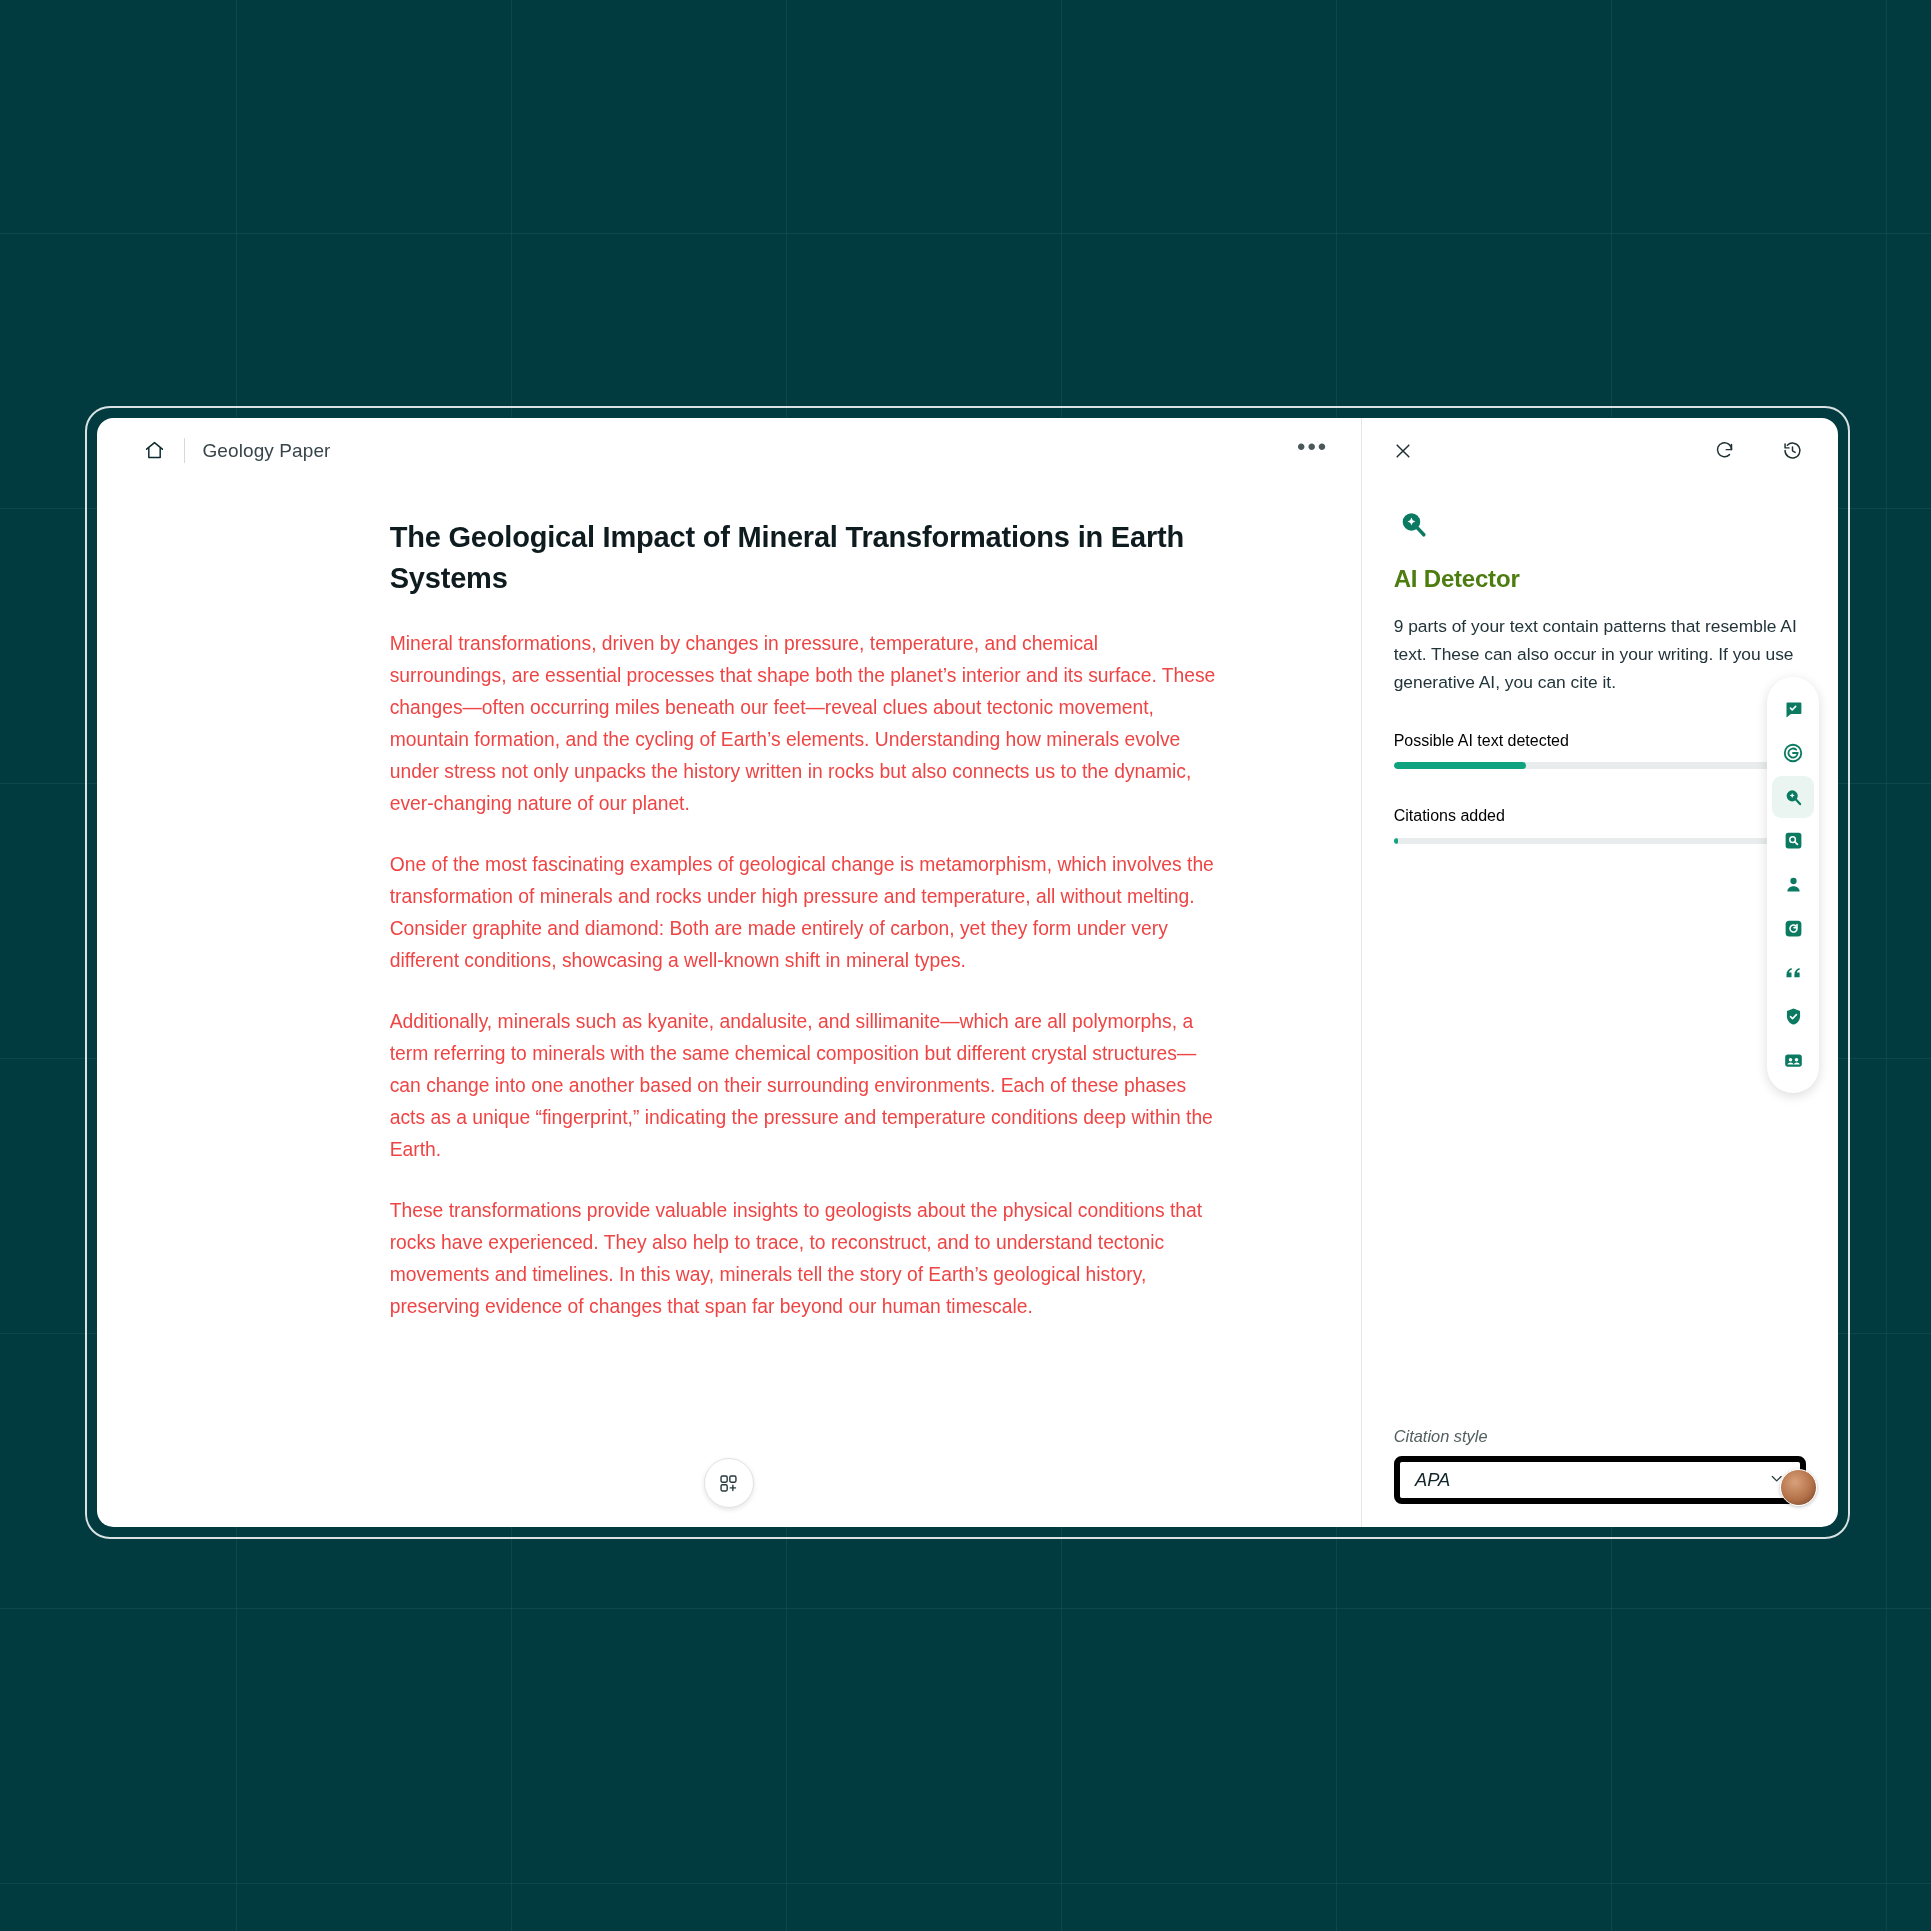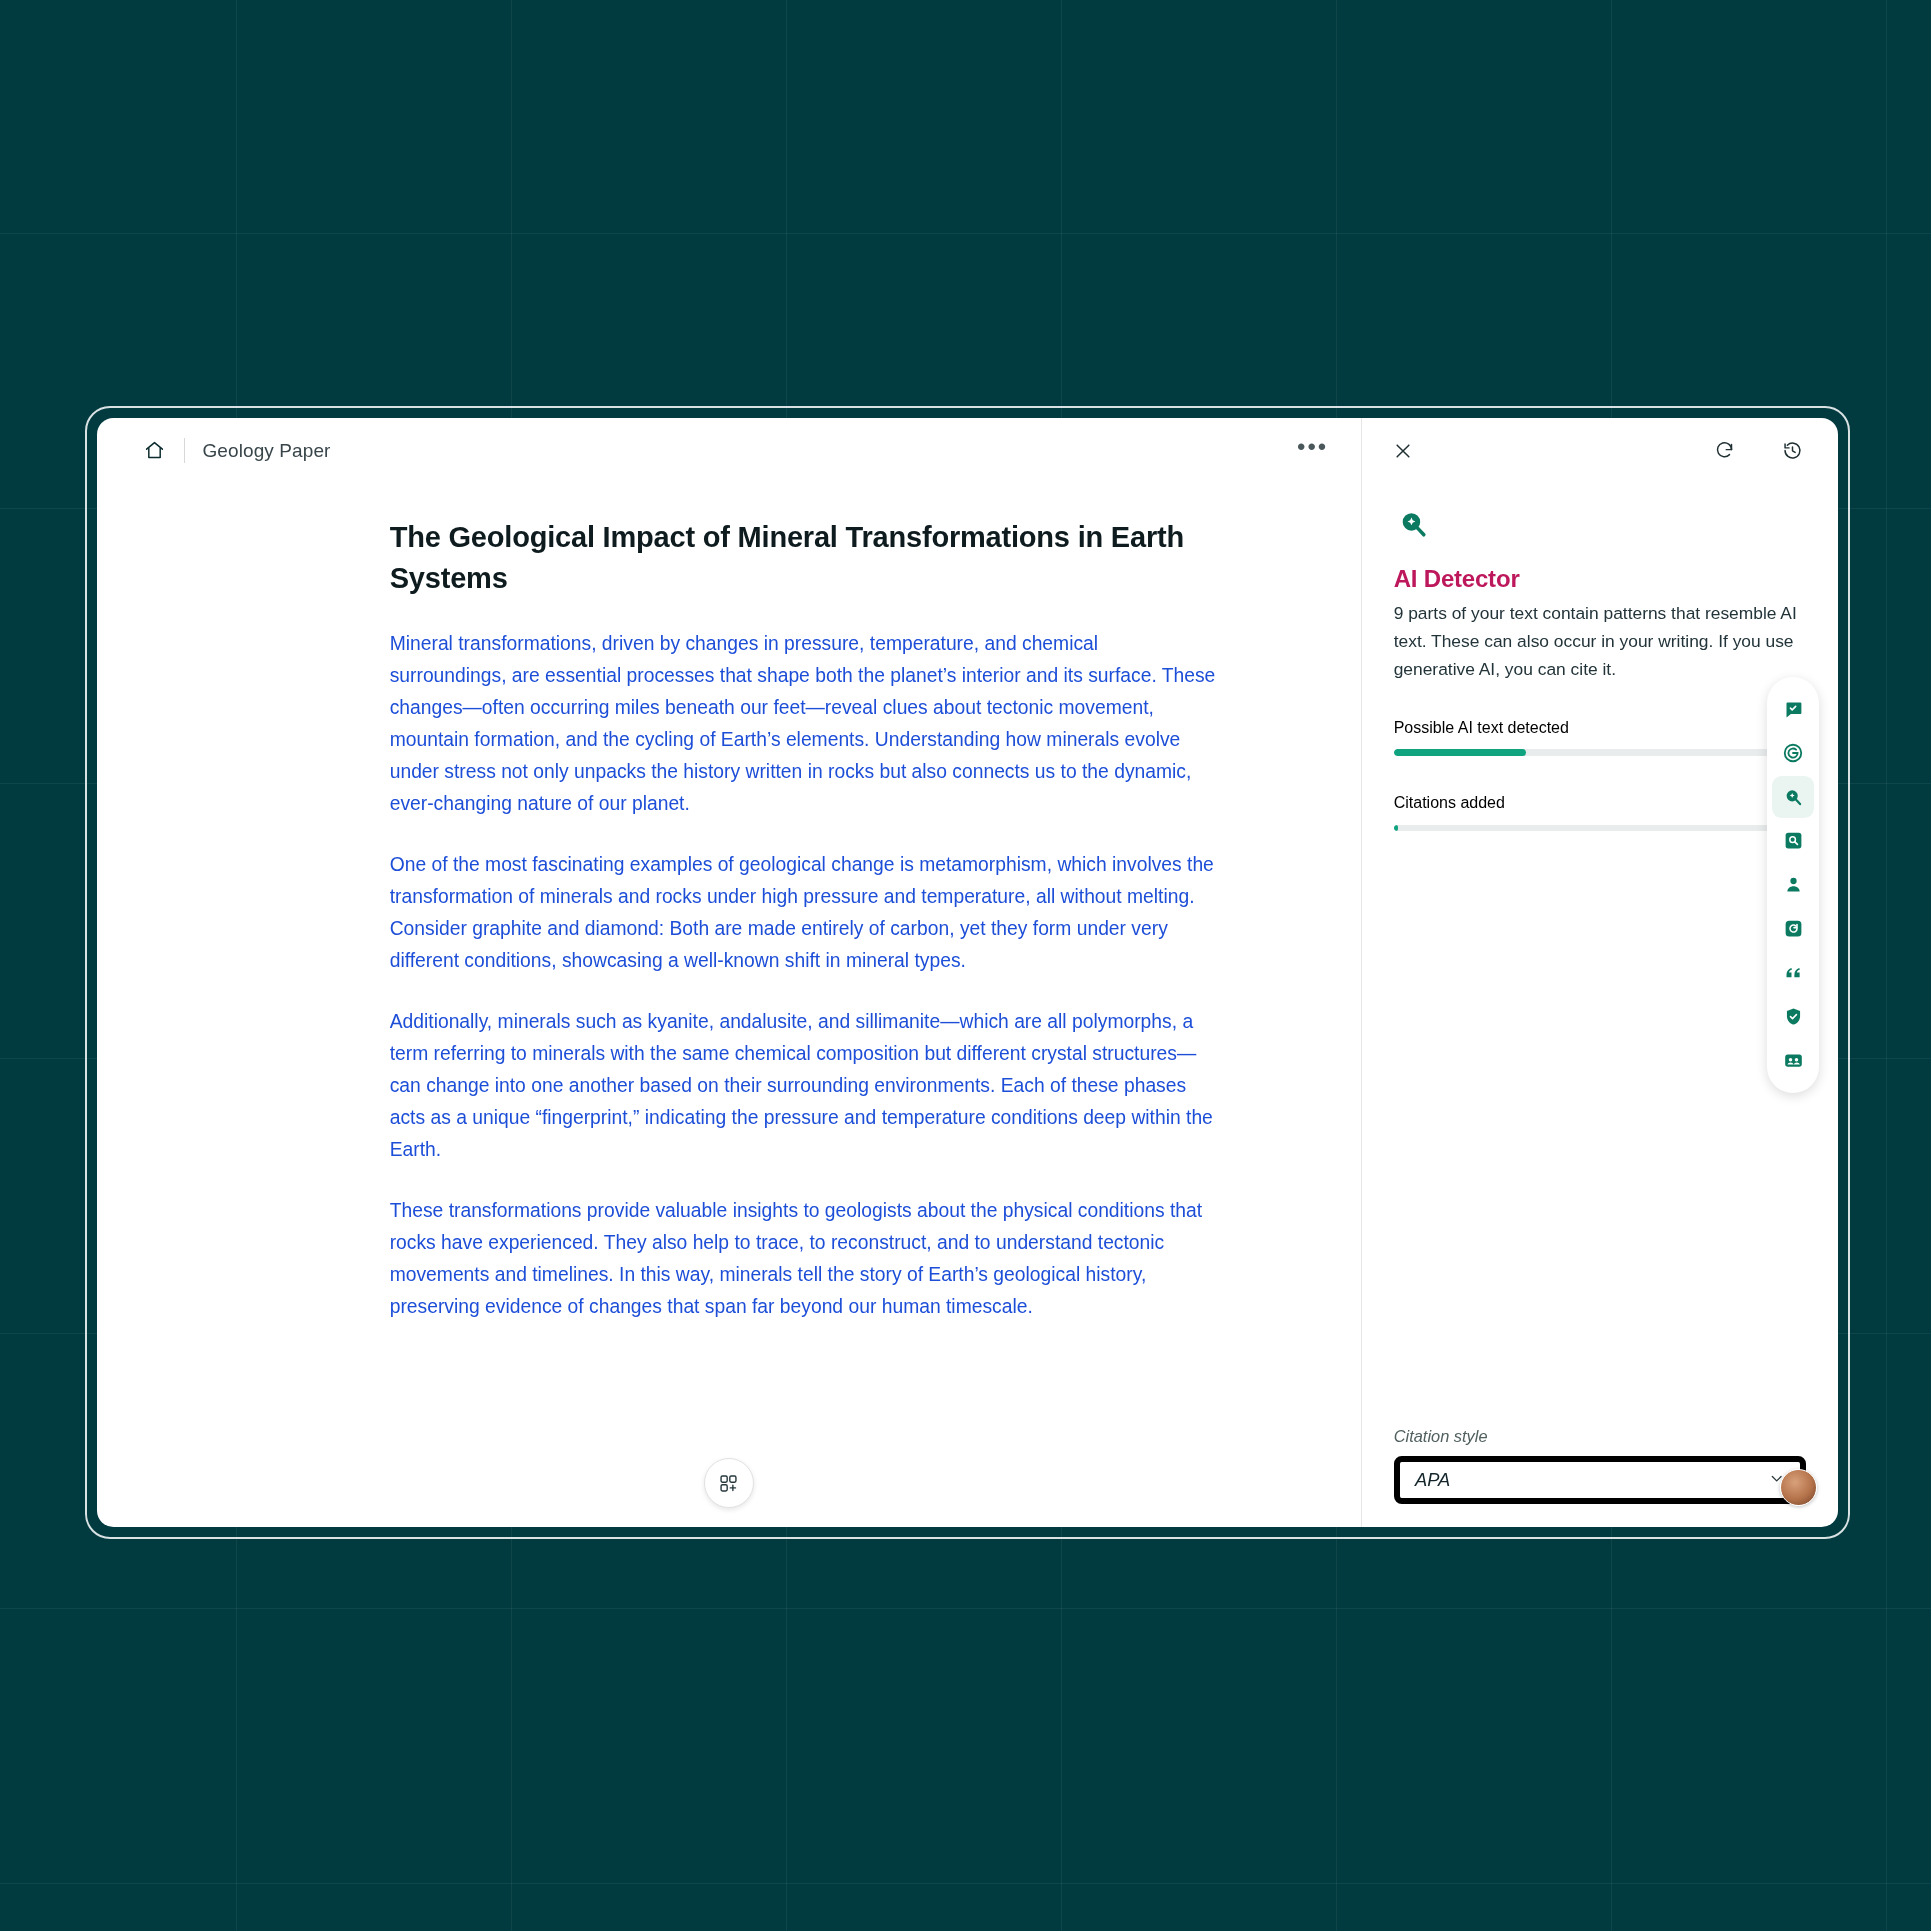--- a/index.html
+++ b/index.html
@@ -87,21 +87,21 @@
     line-height: 41px;
     font-weight: bold;
     color: #0e1b1f;
     letter-spacing: -0.2px;
     margin-bottom: 29px;
     max-width: 869px;
   }
   .doc-p {
     font-size: 19.3px;
     line-height: 32px;
-    color: #1d4ed8;
+    color: #ef4444;
     margin-bottom: 29px;
     max-width: 898px;
   }
   .fab {
     position: absolute;
     left: 50%;
     transform: translateX(-50%);
     bottom: 19.3px;
     width: 50px; height: 50px;
     border-radius: 50%;
@@ -142,22 +142,22 @@
     overflow: hidden;
   }
   .detector-badge {
     width: 39px; height: 39px;
     display: flex; align-items: center; justify-content: center;
     margin-bottom: 21px;
   }
   .panel-title {
     font-size: 24px;
     font-weight: bold;
-    color: #be185d;
-    margin-bottom: 6px;
+    color: #4d7c0f;
+    margin-bottom: 19px;
     letter-spacing: -0.2px;
   }
   .panel-desc {
     font-size: 17.4px;
     line-height: 28px;
     color: #22343a;
     margin-bottom: 33px;
   }
   .metric-row {
     display: flex;

